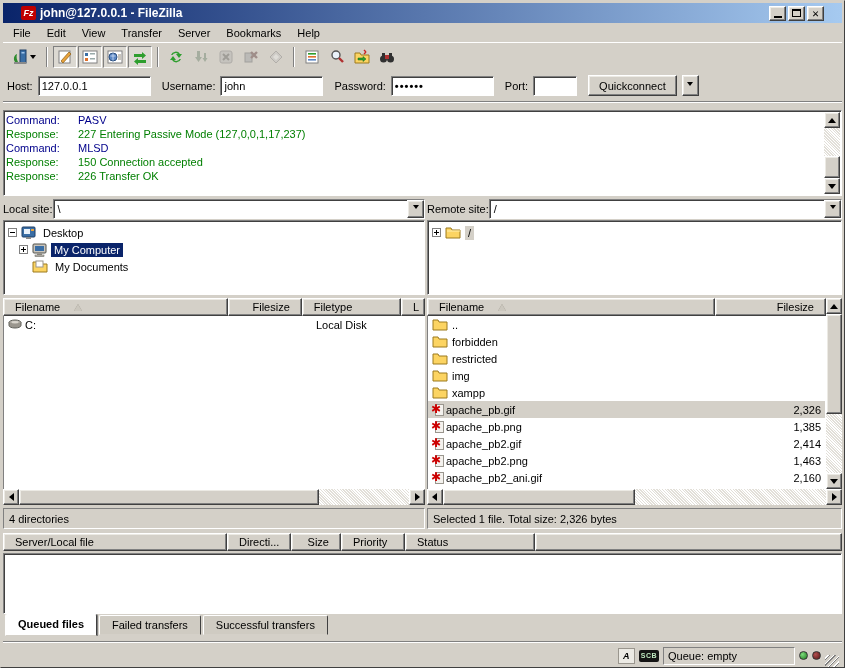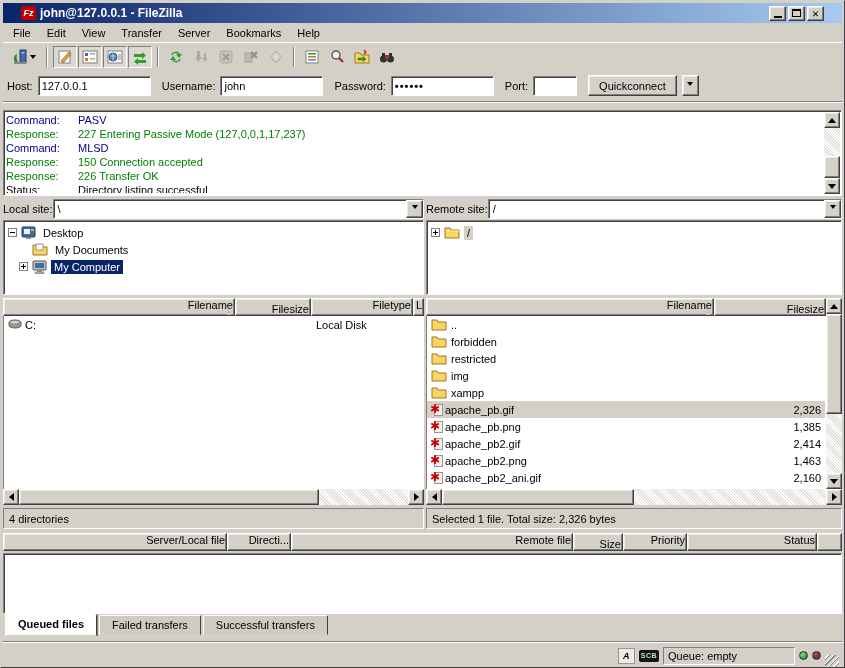--- a/index.html
+++ b/index.html
@@ -75,21 +75,21 @@
   .exp { width:9px; height:9px; border:1px solid #808080; background:#fff; position:relative; flex:0 0 auto; margin-right:4px; }
   .exp::before { content:""; position:absolute; left:1px; right:1px; top:3px; height:1px; background:#000; }
   .exp.plus::after { content:""; position:absolute; top:1px; bottom:1px; left:3px; width:1px; background:#000; }
   .tree-label { padding:1px 3px; }
   .tree-label.sel { background:#0A246A; color:#fff; }
   .tree-label.sel-gray { background:#D4D0C8; }
   .ticon { margin-right:4px; flex:0 0 auto; display:inline-flex; }
 
   
   .list-header { height:18px; display:flex; margin-top:3px; }
-  .hcell { height:18px; display:flex; align-items:flex-end; padding:0 1px; white-space:nowrap; overflow:hidden;flex-direction:column; }
+  .hcell { height:18px; display:flex; align-items:center; padding:0 11px; white-space:nowrap; overflow:hidden; }
   .hcell.right { justify-content:flex-end; }
   .sort-tri { width:0; height:0; border-left:4px solid transparent; border-right:4px solid transparent; border-bottom:7px solid #CBC7BE; margin-left:14px; filter:drop-shadow(0 0 0.5px #8a867e); }
   .list-body { background:#fff; position:relative; height:173px; overflow:hidden; border-left:1px solid #808080; border-right:1px solid #fff; }
   .lrow { display:flex; align-items:center; height:17px; white-space:nowrap; }
   .lrow.sel { background:#D4D0C8; }
   .lcell { padding:0 4px; overflow:hidden; display:flex; align-items:center; }
   .lcell.right { justify-content:flex-end; }
   .pane-status { height:21px; margin-top:3px; display:flex; align-items:center; padding:0 5px; white-space:nowrap; overflow:hidden; }
 
   
@@ -285,24 +285,20 @@
           <span class="log-label">Command:</span>
           <span>MLSD</span>
         </div>
       <div class="log-row c-response">
           <span class="log-label">Response:</span>
           <span>150 Connection accepted</span>
         </div>
       <div class="log-row c-response">
           <span class="log-label">Response:</span>
           <span>226 Transfer OK</span>
-        </div>
-      <div class="log-row c-status">
-          <span class="log-label">Status:</span>
-          <span>Directory listing successful</span>
         </div>
     </div>
     <div class="vscroll">
       <div class="sb-btn raised" style="top:0;left:0;">
           <div class="tri-up"></div>
         </div>
       <div class="sb-thumb raised" style="left:0;width:16px;bottom:16px;height:22px;"></div>
       <div class="sb-btn raised" style="bottom:0;left:0;">
           <div class="tri-down"></div>
         </div>
@@ -327,41 +323,41 @@
           <span class="ticon">
             <svg width="15" height="14" viewBox="0 0 15 14">
               <rect x="1" y="1" width="13" height="10" rx="1" fill="#3A6EA5" stroke="#1F3F66"></rect>
               <rect x="3" y="3" width="6" height="5" fill="#EAF2FA"></rect>
               <rect x="10" y="3" width="3" height="2" fill="#E8A33D"></rect>
               <rect x="5" y="11" width="5" height="2" fill="#8a8a8a"></rect>
             </svg>
           </span>
           <span class="tree-label">Desktop</span>
         </div>
-        <div class="tree-row" style="padding-left:24px;">
-          <span class="ticon">
-            <svg width="16" height="13" viewBox="0 0 16 13">
-              <path d="M1 2 h5 l1 2 h8 v8 h-14 Z" fill="#FCD462" stroke="#9C7A1F"></path>
-              <rect x="4" y="1" width="7" height="6" fill="#fff" stroke="#9a968e"></rect>
-            </svg>
-          </span>
-          <span class="tree-label">My Documents</span>
-        </div>
         <div class="tree-row" style="padding-left:11px;">
           <span class="exp plus"></span>
           <span class="ticon">
             <svg width="15" height="14" viewBox="0 0 15 14">
               <rect x="1" y="1" width="13" height="9" rx="1" fill="#C8C4BC" stroke="#50504a"></rect>
               <rect x="3" y="3" width="9" height="5" fill="#3A6EA5"></rect>
               <rect x="5" y="10" width="5" height="2" fill="#9a968e"></rect>
               <rect x="3" y="12" width="9" height="1.5" fill="#C8C4BC" stroke="#50504a" stroke-width=".5"></rect>
             </svg>
           </span>
           <span class="tree-label sel">My Computer</span>
         </div>
+        <div class="tree-row" style="padding-left:24px;">
+          <span class="ticon">
+            <svg width="16" height="13" viewBox="0 0 16 13">
+              <path d="M1 2 h5 l1 2 h8 v8 h-14 Z" fill="#FCD462" stroke="#9C7A1F"></path>
+              <rect x="4" y="1" width="7" height="6" fill="#fff" stroke="#9a968e"></rect>
+            </svg>
+          </span>
+          <span class="tree-label">My Documents</span>
+        </div>
       </div>
       <div class="list-header">
         <div class="hcell raised" style="width:232px;">
           <span>Filename</span>
           <span class="sort-tri"></span>
         </div>
         <div class="hcell raised right" style="width:76px;">
             <span>Filesize</span>
           </div>
         <div class="hcell raised" style="width:102px;">
@@ -597,23 +593,20 @@
   </div>
 
   <div class="queue">
     <div class="q-header">
       <div class="hcell raised" style="width:224px;">
           <span>Server/Local file</span>
         </div>
       <div class="hcell raised" style="width:64px;">
           <span>Directi...</span>
         </div>
-      <div class="hcell raised" style="width:282px;">
-          <span>Remote file</span>
-        </div>
       <div class="hcell raised right" style="width:50px;">
           <span>Size</span>
         </div>
       <div class="hcell raised" style="width:64px;">
           <span>Priority</span>
         </div>
       <div class="hcell raised" style="width:130px;">
           <span>Status</span>
         </div>
       <div class="hcell raised" style="flex:1;"></div>

